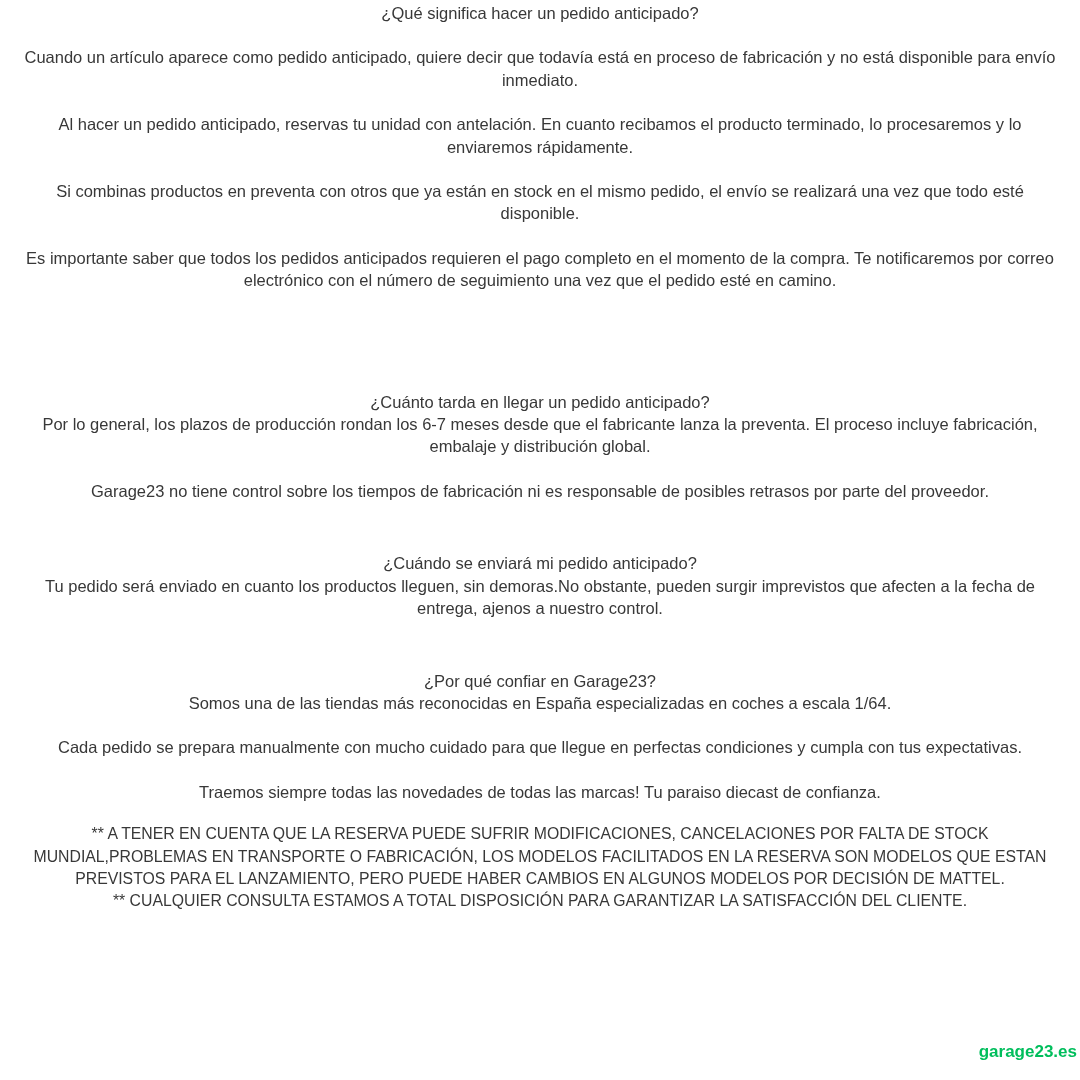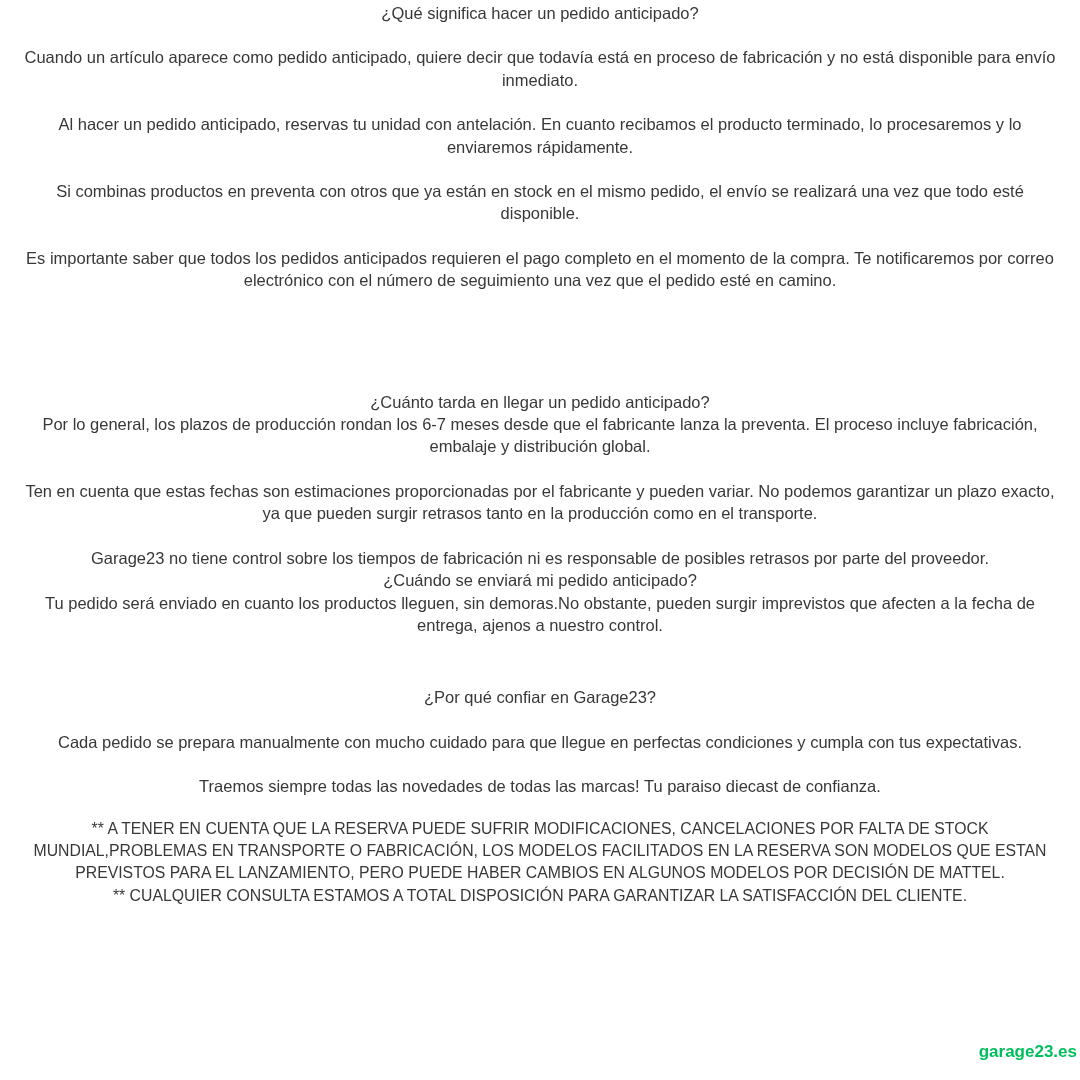--- a/index.html
+++ b/index.html
@@ -14,21 +14,21 @@
     font-family: "Liberation Sans", sans-serif;
     font-size: 16.5px;
     line-height: 22.4px;
     color: #383838;
     text-align: center;
   }
   .heading { margin: 0; font-weight: normal; font-size: inherit; }
   .para { margin: 22px 0 0 0; }
   .para.attached { margin-top: 0; }
   .section-2 { margin-top: 99px; }
-  .section-3 { }
+  .section-3 { margin-top: 50px; }
   .section-4 { margin-top: 50px; }
   .footer-disclaimer {
     margin: 20px -14px 0;
     font-size: 15.8px;
     line-height: 22.4px;
   }
   .disclaimer-line { margin: 0; }
   .brand-watermark {
     position: absolute;
     right: 3px;
@@ -49,31 +49,31 @@
     <div class="heading">¿Qué significa hacer un pedido anticipado?</div>
     <p class="para">Cuando un artículo aparece como pedido anticipado, quiere decir que todavía está en proceso de fabricación y no está disponible para envío inmediato.</p>
     <p class="para">Al hacer un pedido anticipado, reservas tu unidad con antelación. En cuanto recibamos el producto terminado, lo procesaremos y lo enviaremos rápidamente.</p>
     <p class="para">Si combinas productos en preventa con otros que ya están en stock en el mismo pedido, el envío se realizará una vez que todo esté disponible.</p>
     <p class="para">Es importante saber que todos los pedidos anticipados requieren el pago completo en el momento de la compra. Te notificaremos por correo electrónico con el número de seguimiento una vez que el pedido esté en camino.</p>
   </section>
 
   <section class="section-2">
     <div class="heading">¿Cuánto tarda en llegar un pedido anticipado?</div>
     <p class="para attached">Por lo general, los plazos de producción rondan los 6-7 meses desde que el fabricante lanza la preventa. El proceso incluye fabricación, embalaje y distribución global.</p>
-    <p class="para">Ten en cuenta que estas fechas son estimaciones proporcionadas por el fabricante y pueden variar. No podemos garantizar un plazo exacto, ya que pueden surgir retrasos tanto en la producción como en el transporte.</p>
     <p class="para">Garage23 no tiene control sobre los tiempos de fabricación ni es responsable de posibles retrasos por parte del proveedor.</p>
   </section>
 
   <section class="section-3">
     <div class="heading">¿Cuándo se enviará mi pedido anticipado?</div>
     <p class="para attached">Tu pedido será enviado en cuanto los productos lleguen, sin demoras.No obstante, pueden surgir imprevistos que afecten a la fecha de entrega, ajenos a nuestro control.</p>
   </section>
 
   <section class="section-4">
     <div class="heading">¿Por qué confiar en Garage23?</div>
+    <p class="para attached">Somos una de las tiendas más reconocidas en España especializadas en coches a escala 1/64.</p>
     <p class="para">Cada pedido se prepara manualmente con mucho cuidado para que llegue en perfectas condiciones y cumpla con tus expectativas.</p>
     <p class="para">Traemos siempre todas las novedades de todas las marcas! Tu paraiso diecast de confianza.</p>
   </section>
 
   <div class="footer-disclaimer">
     <p class="disclaimer-line">** A TENER EN CUENTA QUE LA RESERVA PUEDE SUFRIR MODIFICACIONES, CANCELACIONES POR FALTA DE STOCK MUNDIAL,PROBLEMAS EN TRANSPORTE O FABRICACIÓN, LOS MODELOS FACILITADOS EN LA RESERVA SON MODELOS QUE ESTAN PREVISTOS PARA EL LANZAMIENTO, PERO PUEDE HABER CAMBIOS EN ALGUNOS MODELOS POR DECISIÓN DE MATTEL.</p>
     <p class="disclaimer-line">** CUALQUIER CONSULTA ESTAMOS A TOTAL DISPOSICIÓN PARA GARANTIZAR LA SATISFACCIÓN DEL CLIENTE.</p>
   </div>
 
   <div class="brand-watermark">garage23.es</div>

